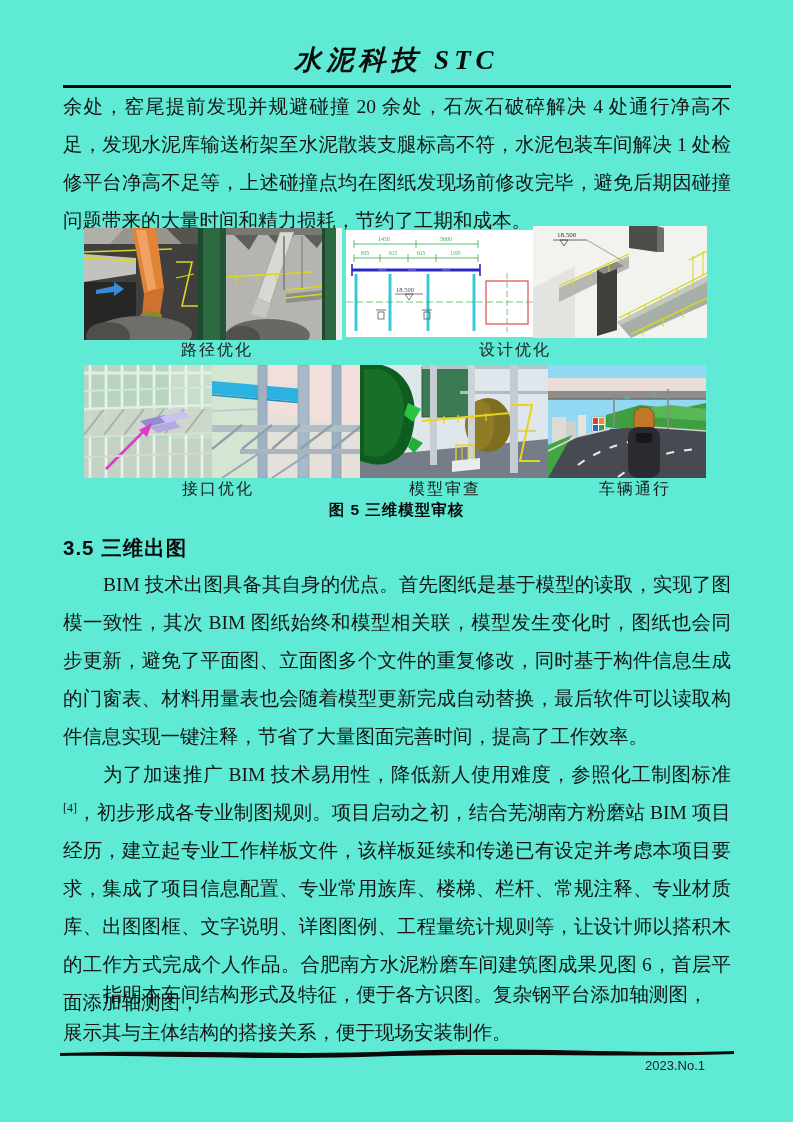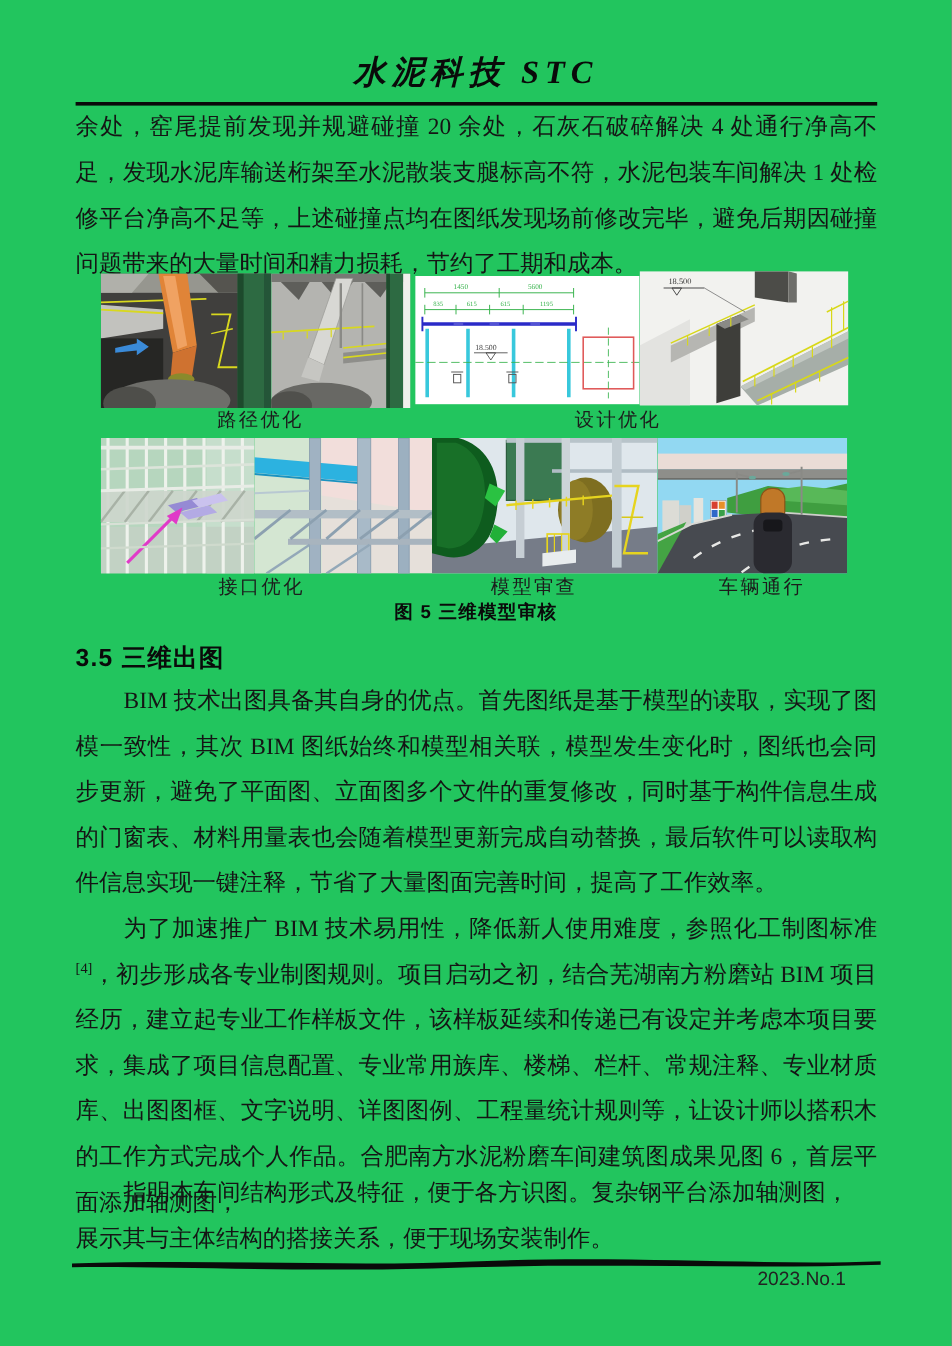--- a/index.html
+++ b/index.html
@@ -1,17 +1,17 @@
 <!DOCTYPE html>
 <html><head>
 <meta charset="utf-8">
 <style>
   html,body{margin:0;padding:0;background:#888;}
   .page{
-    position:relative;width:793px;height:1122px;background:#22c55e;
+    position:relative;width:793px;height:1122px;background:#5eead4;
     margin:0 auto;overflow:hidden;
     font-family:"Liberation Serif","DejaVu Serif",serif;color:#111;
   }
   .journal-title{
     position:absolute;top:42px;left:0;width:793px;text-align:center;
     font-size:27px;font-style:italic;font-weight:bold;letter-spacing:5px;color:#0a0a0a;
   }
   .header-rule{position:absolute;top:85px;left:63px;width:668px;height:2.5px;background:#0a0a0a;}
   .para{
     position:absolute;left:63px;width:668px;font-size:19.5px;line-height:38px;
@@ -41,21 +41,21 @@
     font-family:"Liberation Sans","DejaVu Sans",sans-serif;
     font-size:15.5px;font-weight:bold;color:#0a0a0a;letter-spacing:1px;
   }
   .footer-rule{position:absolute;top:1048px;left:60px;}
   .page-number{
     position:absolute;top:1058px;left:0;width:793px;text-align:center;
     font-family:"Liberation Sans","DejaVu Sans",sans-serif;font-size:13px;color:#222;
   }
   .issue{
     position:absolute;top:1058px;right:88px;
-    font-family:"Liberation Sans","DejaVu Sans",sans-serif;font-size:16px;color:#222;
+    font-family:"Liberation Sans","DejaVu Sans",sans-serif;font-size:13px;color:#222;
   }
 </style>
 </head>
 <body>
 
 <div class="page">
 
   <div class="journal-title">水泥科技 STC</div>
   <div class="header-rule"></div>
 

